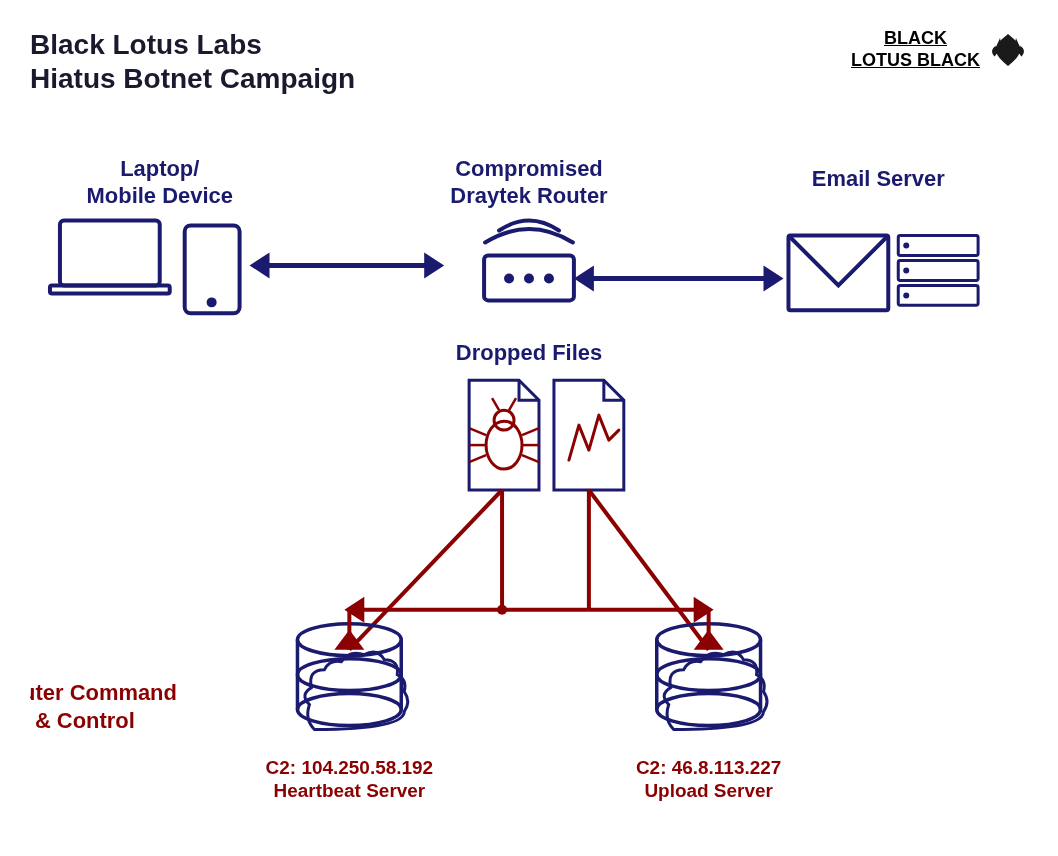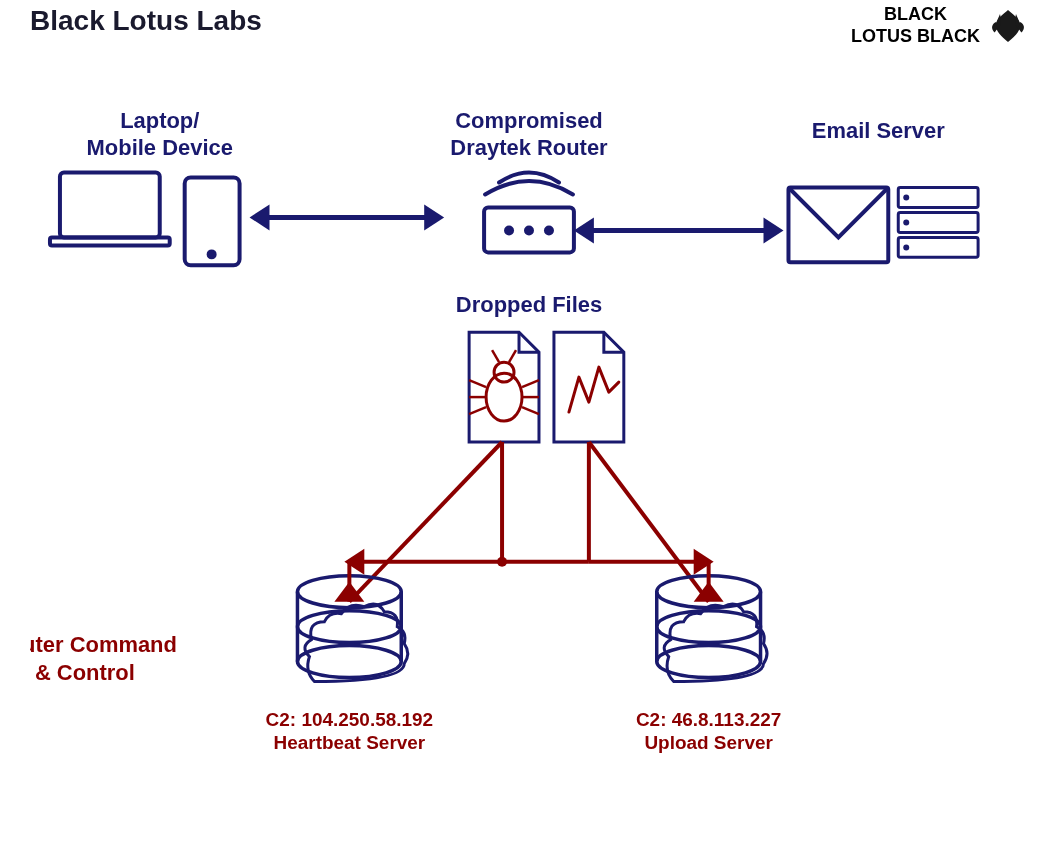--- a/index.html
+++ b/index.html
@@ -10,40 +10,41 @@
       height: 856px;
       overflow: hidden;
       position: relative;
     }
 
     .page {
       width: 1058px;
       height: 744px;
       background: #fff;
       position: relative;
-      padding: 4px 30px;
+      padding: 28px 30px;
     }
 
     
     .header {
       display: flex;
       justify-content: space-between;
       align-items: flex-start;
       margin-bottom: 30px;
     }
     .header-title {
       font-size: 28px;
       font-weight: 900;
       color: #1a1a2e;
       line-height: 1.2;
     }
     .logo-area {
       display: flex;
       align-items: center;
       gap: 8px;
+      text-decoration: underline;
     }
     .logo-text {
       font-size: 18px;
       font-weight: 900;
       color: #000;
       line-height: 1.2;
       text-align: center;
     }
     .logo-leaf {
       width: 40px;
@@ -51,20 +52,21 @@
     }
   </style>
 </head>
 <body>
 
 <div class="page">
   
   <div class="header">
     <div class="header-title">
       <div>Black Lotus Labs</div>
+      <div>Hiatus Botnet Campaign</div>
     </div>
     <div class="logo-area">
       <div class="logo-text">
         <div>BLACK</div>
         <div>LOTUS BLACK</div>
       </div>
 
       <svg class="logo-leaf" viewBox="0 0 50 50" xmlns="http://www.w3.org/2000/svg">
         <path d="M25 5 C20 10, 10 15, 10 25 C10 32, 17 38, 25 45 C33 38, 40 32, 40 25 C40 15, 30 10, 25 5Z" fill="#1a1a1a"></path>
         <path d="M15 10 C12 18, 8 22, 10 30 C15 28, 18 22, 15 10Z" fill="#1a1a1a"></path>

